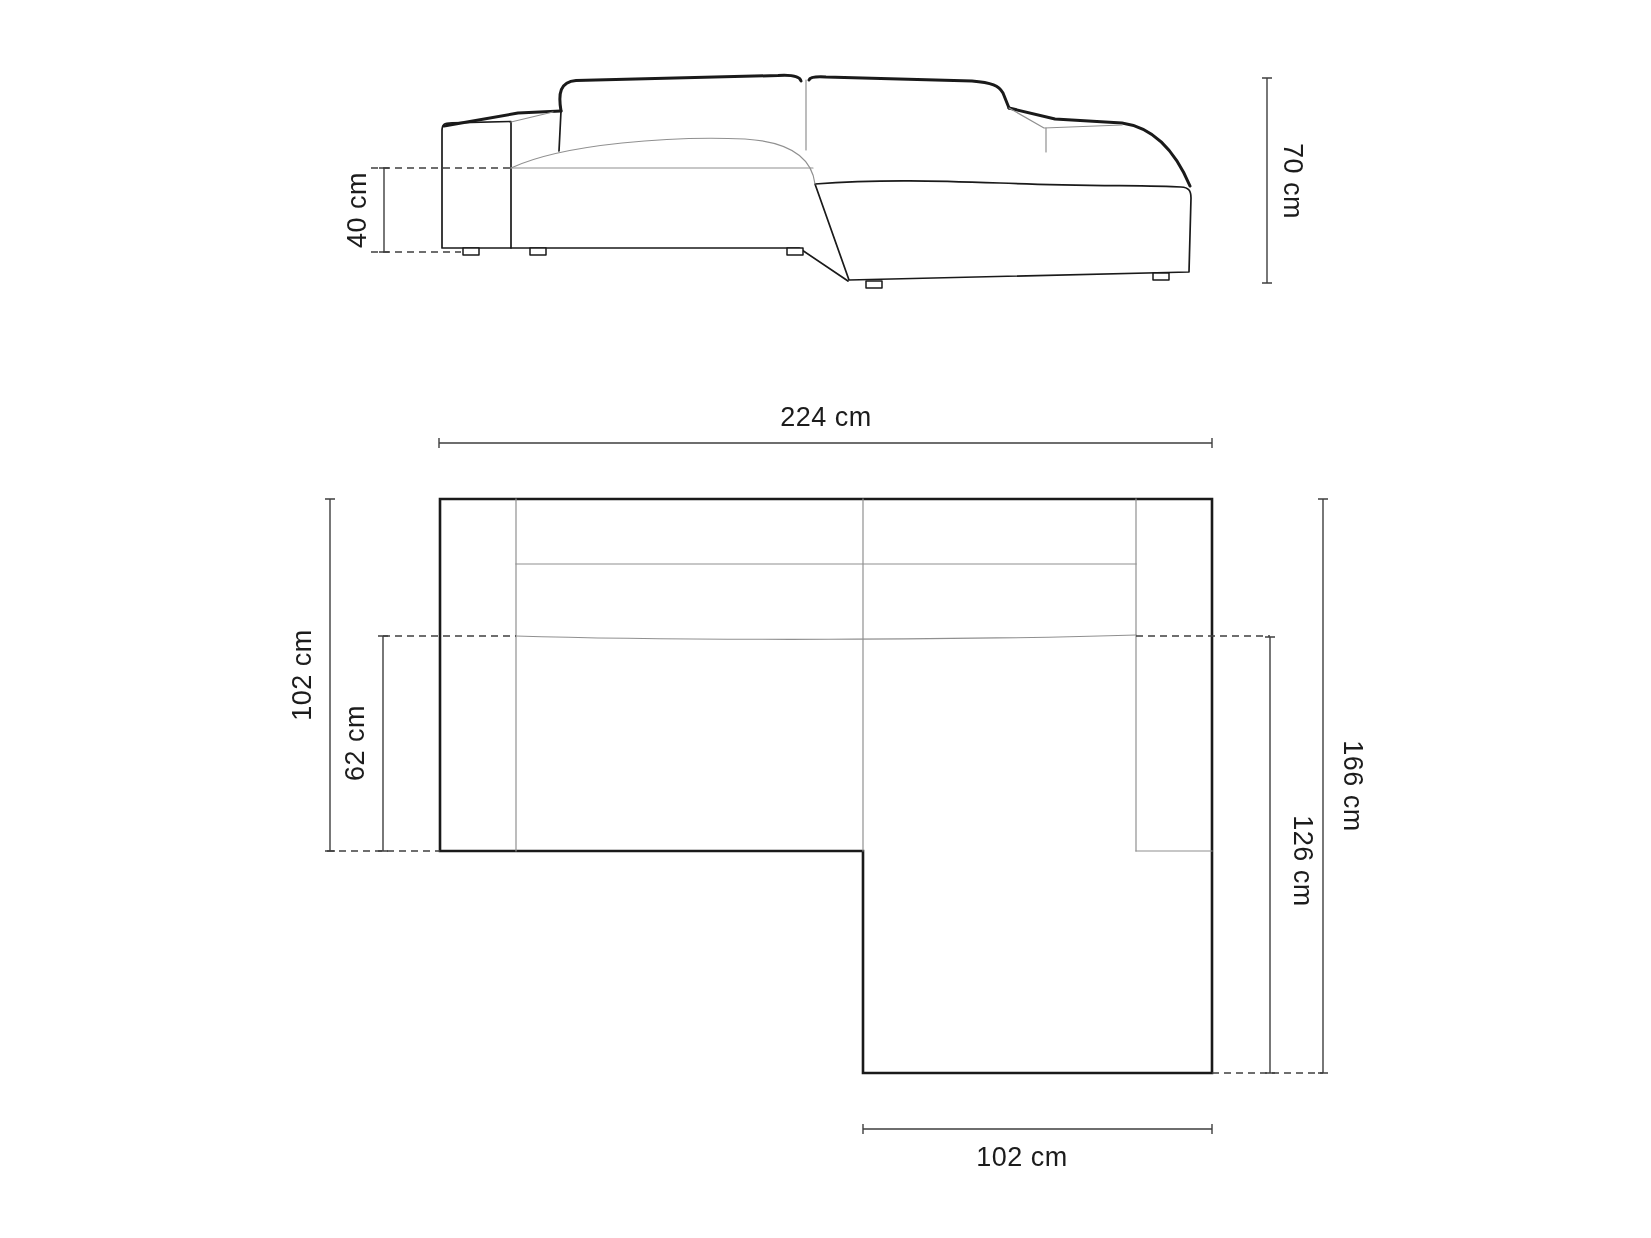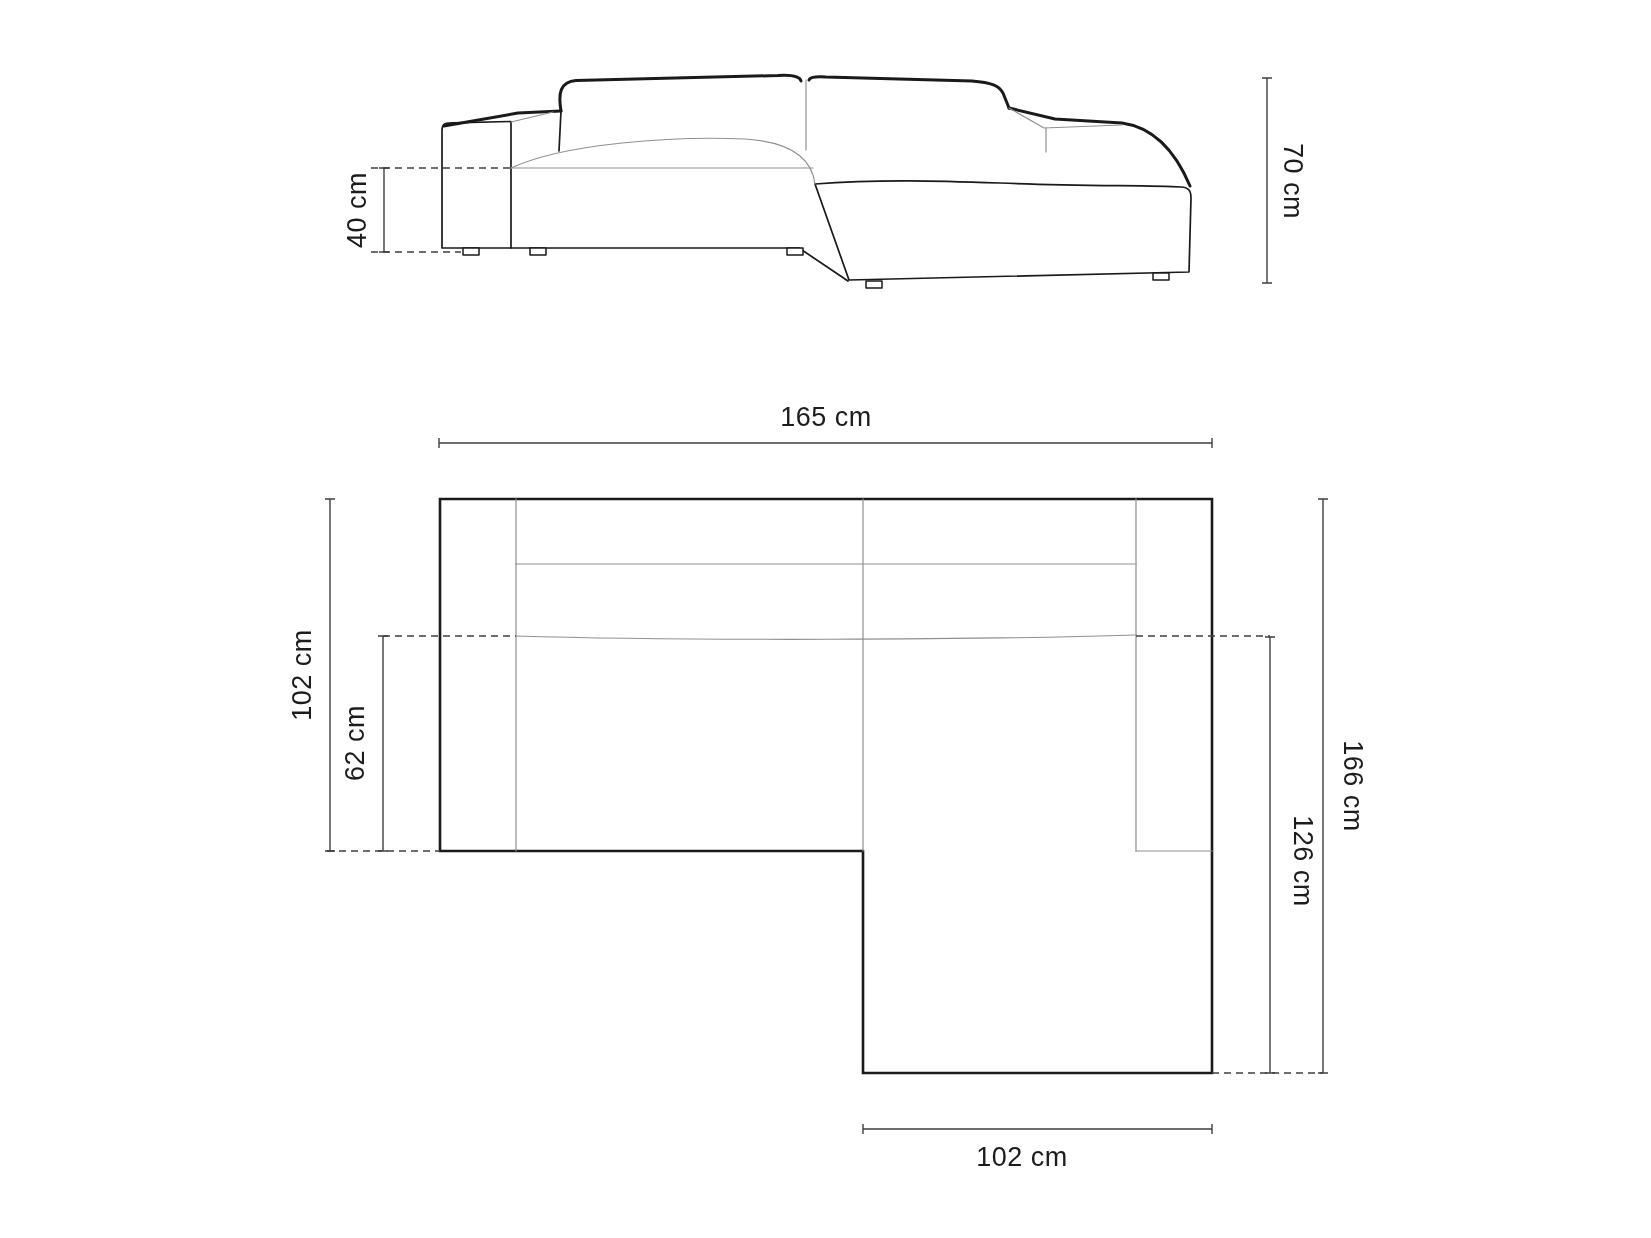--- a/index.html
+++ b/index.html
@@ -92,21 +92,21 @@
     <g fill="none" stroke-width="1.4" stroke-dasharray="7 5" stroke-linecap="butt" stroke="#3f3f3f">
       <path d="M371,168 L511,168"></path>
       <path d="M371,252 L461,252"></path>
       <path d="M383,636 L516,636"></path>
       <path d="M1136,636 L1270,636"></path>
       <path d="M327,851 L440,851"></path>
       <path d="M1212,1073 L1323,1073"></path>
     </g>
   </svg>
 
-  <div class="dim-label" style="left:826px;top:417px;">165 cm</div>
+  <div class="dim-label" style="left:826px;top:417px;">224 cm</div>
 
   <div class="dim-label rot-left" style="left:302px;top:675px;">102 cm</div>
 
   <div class="dim-label rot-left" style="left:355px;top:743px;">62 cm</div>
 
   <div class="dim-label rot-right" style="left:1352px;top:786px;">166 cm</div>
 
   <div class="dim-label rot-right" style="left:1302px;top:861px;">126 cm</div>
 
   <div class="dim-label" style="left:1022px;top:1157px;">102 cm</div>

